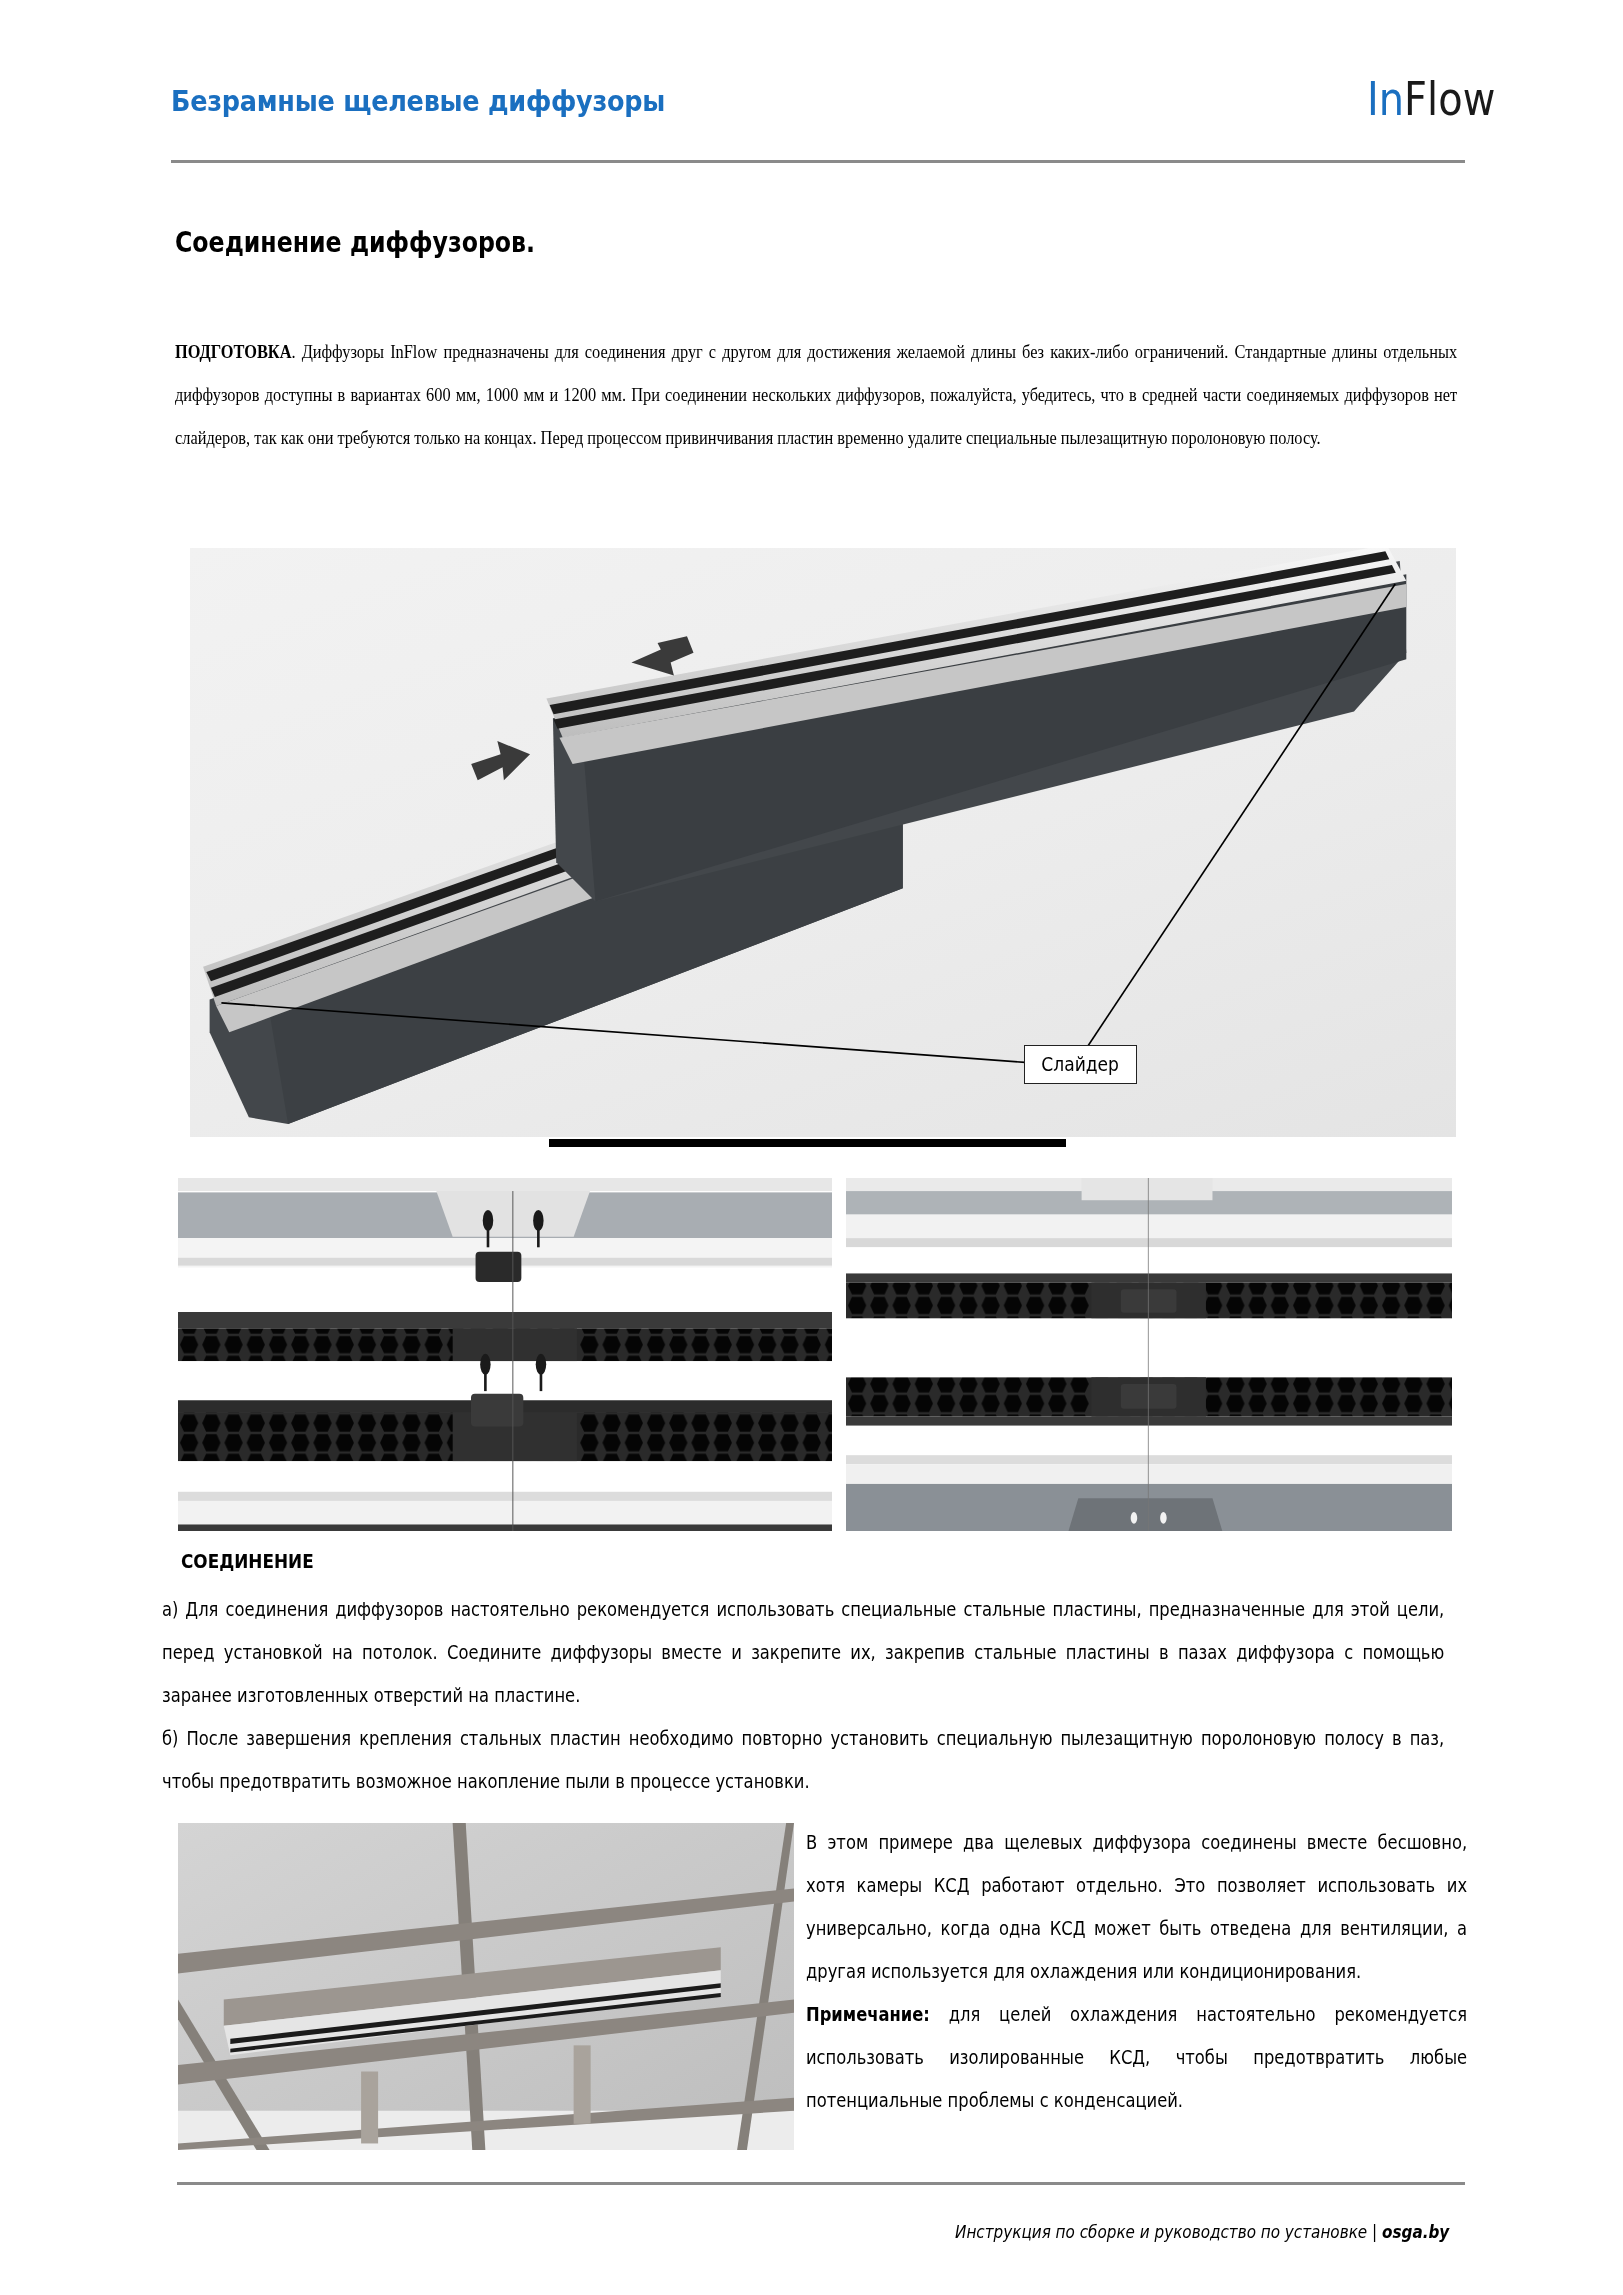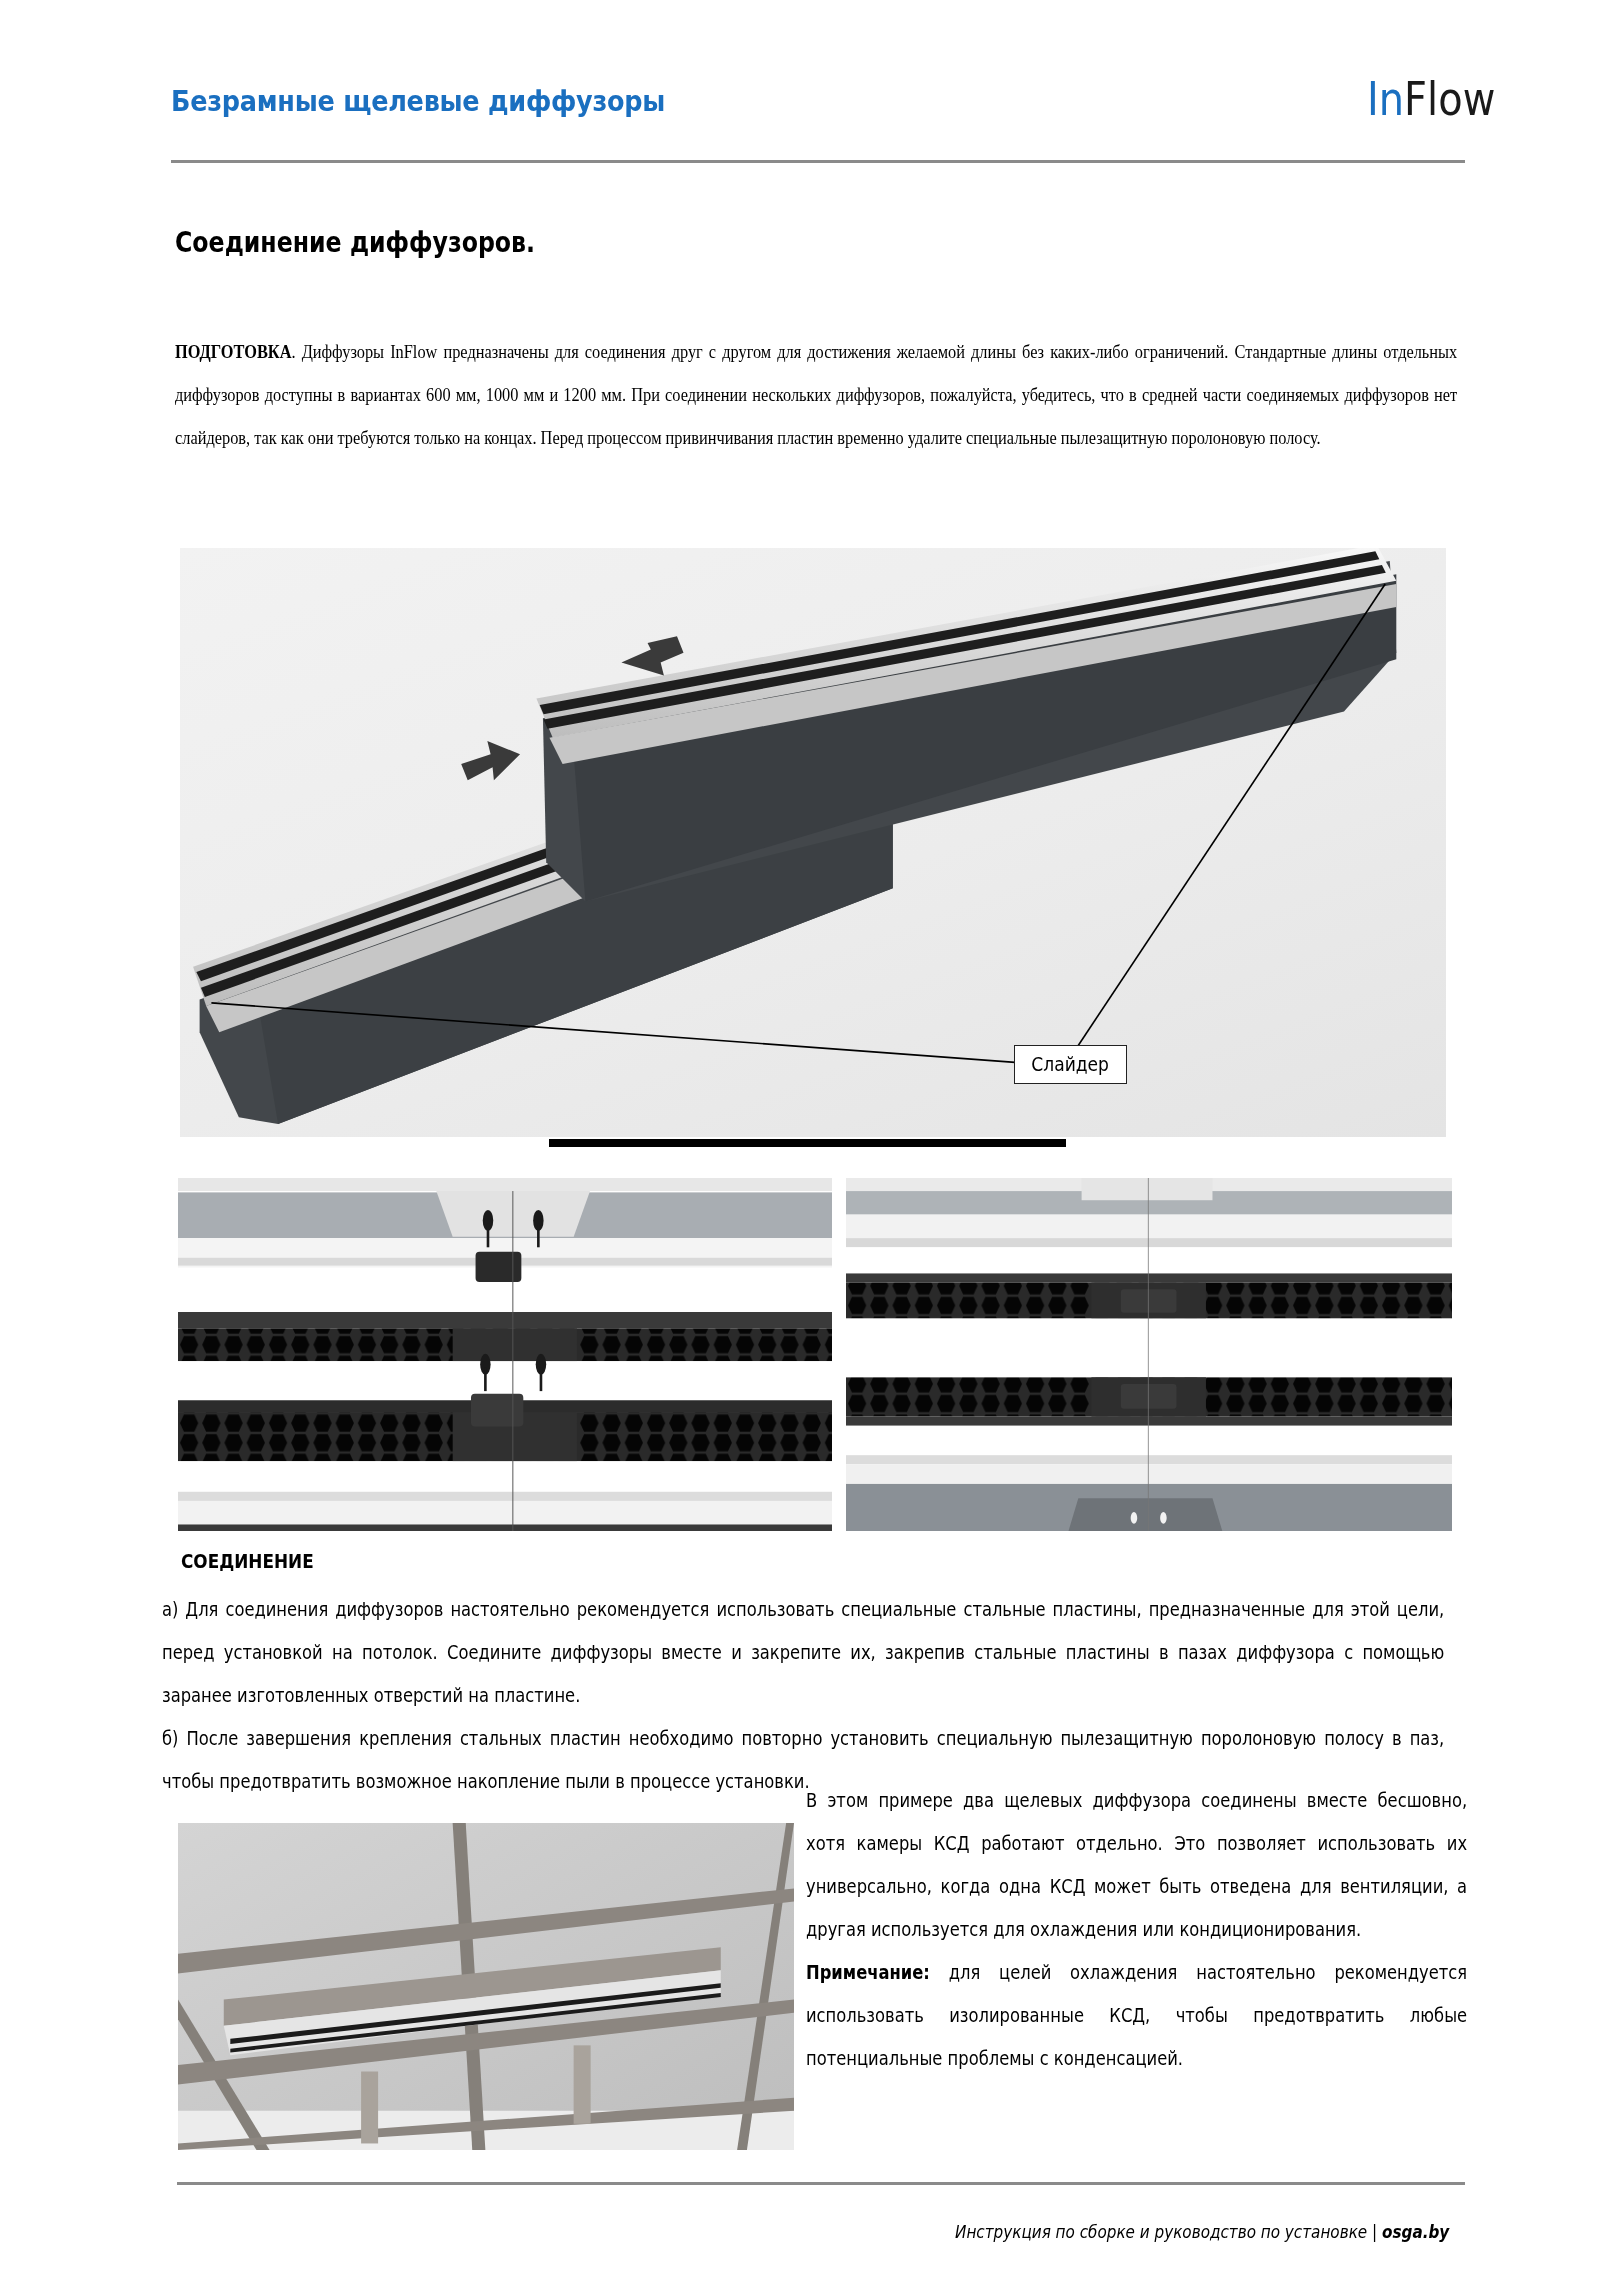--- a/index.html
+++ b/index.html
@@ -20,25 +20,25 @@
 
   .para { font-size: 19px; line-height: 43px; text-align: justify; text-align-last: left;
           font-family: "DejaVu Sans", sans-serif; }
   .para-inner { transform: scaleX(0.86); transform-origin: left top; width: 116.3%; }
   .para b { font-weight: bold; }
 
   .p1 { left: 175px; top: 330px; width: 1282px; font-family: Liberation Serif, serif; }
   .p-conn-head { left: 181px; top: 1550px; font-size: 19.6px; font-weight: bold;
                  font-family: "DejaVu Sans", sans-serif; transform: scaleX(0.86); transform-origin: left; }
   .p2 { left: 162px; top: 1588px; width: 1282px; }
-  .p3 { left: 806px; top: 1779px; width: 661px; }
+  .p3 { left: 806px; top: 1821px; width: 661px; }
   .p3 .para-inner { width: 116.3%; }
 
   
-  .fig1 { left: 180px; top: 548px; width: 1266px; height: 589px; background: linear-gradient(160deg, #f2f2f2 0%, #ececec 55%, #e4e4e4 100%); overflow: hidden; }
+  .fig1 { left: 190px; top: 548px; width: 1266px; height: 589px; background: linear-gradient(160deg, #f2f2f2 0%, #ececec 55%, #e4e4e4 100%); overflow: hidden; }
   .fig1 svg { width: 100%; height: 100%; display: block; }
   .fig-bar { left: 549px; top: 1139px; width: 517px; height: 7.8px; background: #000; }
 
   .label-box { position: absolute; left: 1008px; top: 1048px; width: 111px; height: 37px;
                background: #fff; border: 1.3px solid #222; font-size: 19px; text-align: center; line-height: 37px;
                font-family: "DejaVu Sans", sans-serif; }
   .label-box span { display: inline-block; transform: scaleX(0.9); }
 
   .fig2 { left: 178px; top: 1178px; width: 654px; height: 353px; background: #ffffff; overflow: hidden; }
   .fig3 { left: 846px; top: 1178px; width: 606px; height: 353px; background: #ffffff; overflow: hidden; }

